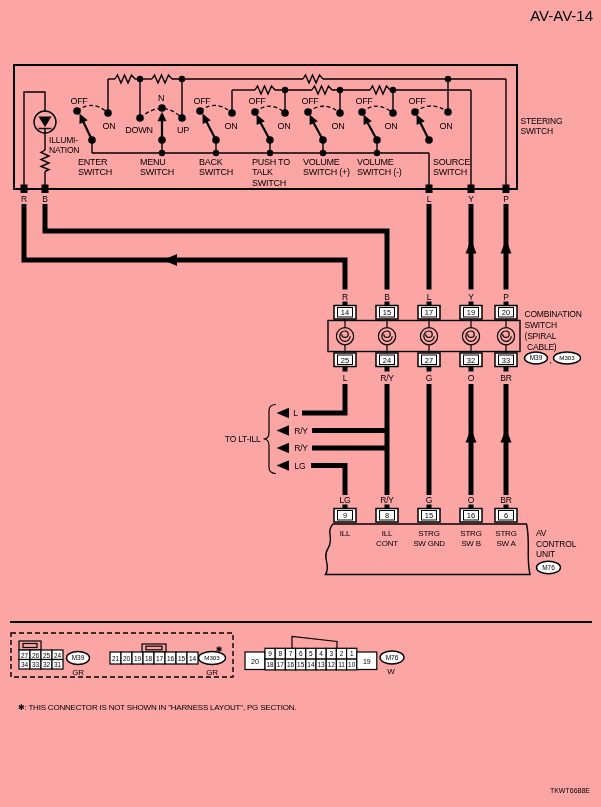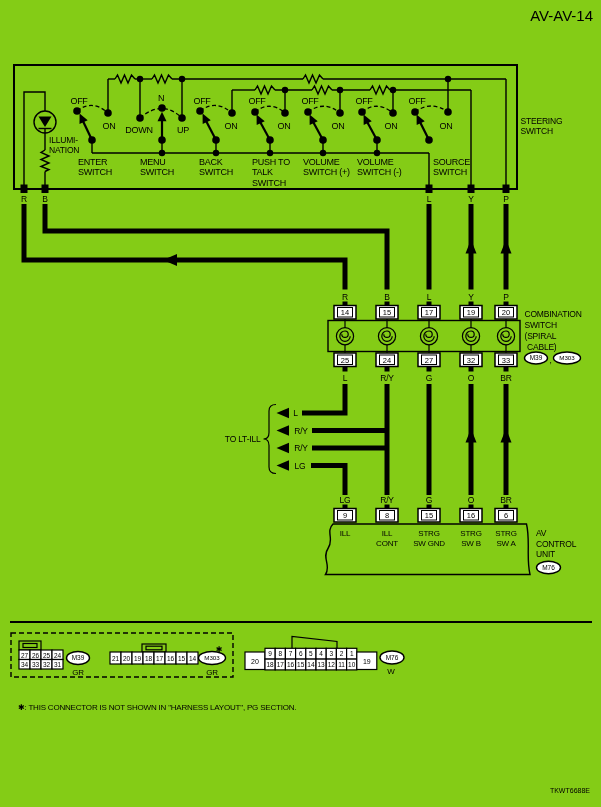--- a/index.html
+++ b/index.html
@@ -1,16 +1,16 @@
 <!DOCTYPE html>
 <html><head>
 <meta charset="utf-8">
 <style>
   html,body{margin:0;padding:0;background:#fff;}
-  .page{width:601px;height:807px;background:#84cc16;position:relative;font-family:"Liberation Sans",sans-serif;}
+  .page{width:601px;height:807px;background:#fca5a5;position:relative;font-family:"Liberation Sans",sans-serif;}
   svg{display:block}
   .ln{stroke:#000;stroke-width:1.4;fill:none}
   .lnb{stroke:#000;stroke-width:1.2;fill:none}
   .thk{stroke:#000;stroke-width:5;fill:none;stroke-linejoin:miter}
   .dash{stroke:#000;stroke-width:1.3;fill:none;stroke-dasharray:4 2.6}
   .lever{stroke:#000;stroke-width:2.2;fill:none}
   .dot{fill:#000;stroke:none}
   .blk{fill:#000;stroke:none}
   .pin-outer{fill:#fff;stroke:#000;stroke-width:1.5}
   .pin-inner{fill:#fff;stroke:#000;stroke-width:1}

